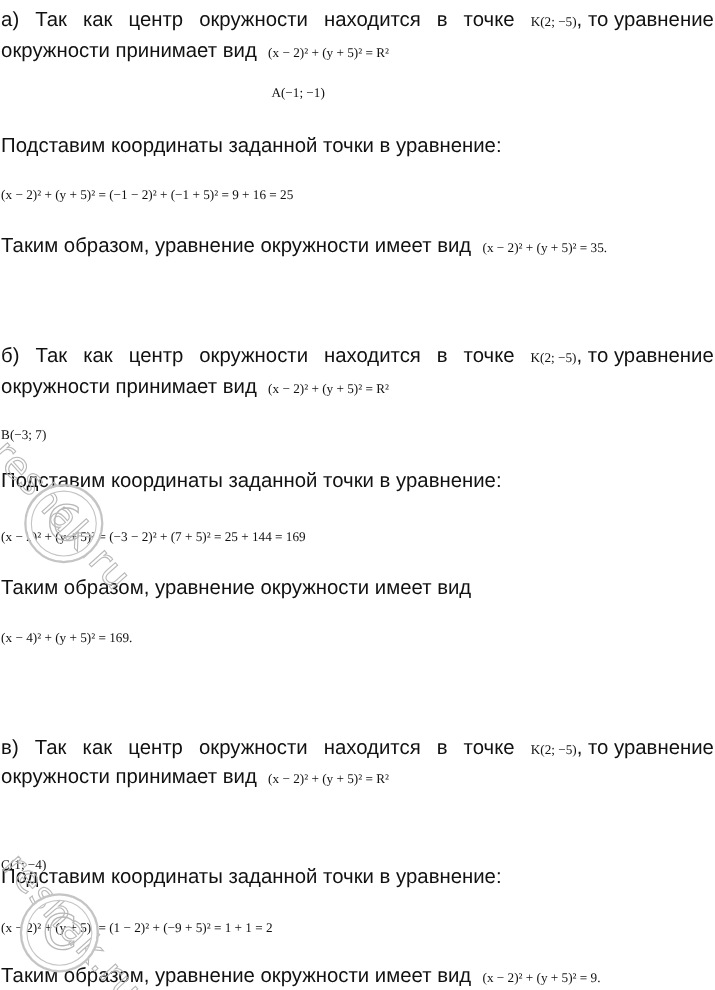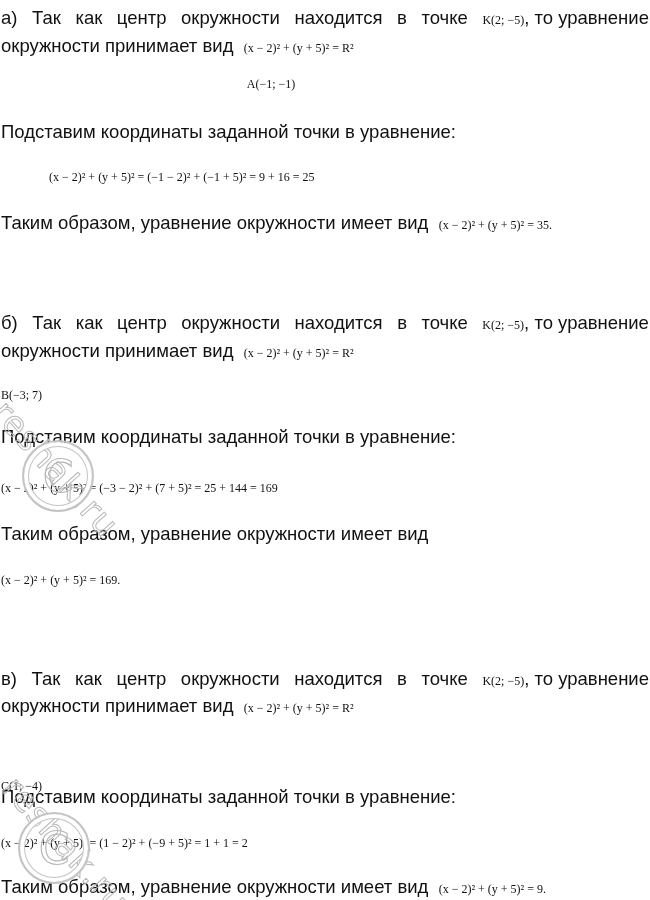--- a/index.html
+++ b/index.html
@@ -71,21 +71,21 @@
   <span>в</span>
   <span>точке</span>
   <span><span class="math">K(2; −5)</span><span>, то уравнение</span></span>
 </div>
 <div class="line" style="top:34px;">
   <span>окружности принимает вид</span>
   &nbsp;<span class="math">(x − 2)² + (y + 5)² = R²</span>
 </div>
 <div class="line center math" style="top:72px;">A(−1; −1)</div>
 <div class="line" style="top:120px;">Подставим координаты заданной точки в уравнение:</div>
-<div class="line math" style="top:165px;padding-left:48px;">(x − 2)² + (y + 5)² = (−1 − 2)² + (−1 + 5)² = 9 + 16 = 25</div>
+<div class="line math" style="top:165px;">(x − 2)² + (y + 5)² = (−1 − 2)² + (−1 + 5)² = 9 + 16 = 25</div>
 <div class="line" style="top:211px;">
   <span>Таким образом, уравнение окружности имеет вид</span>
   &nbsp;<span class="math">(x − 2)² + (y + 5)² = 35.</span>
 </div>
 
 <div class="line justify" style="top:311px;">
   <span>б)</span>
   <span>Так</span>
   <span>как</span>
   <span>центр</span>
@@ -96,21 +96,21 @@
   <span><span class="math">K(2; −5)</span><span>, то уравнение</span></span>
 </div>
 <div class="line" style="top:339px;">
   <span>окружности принимает вид</span>
   &nbsp;<span class="math">(x − 2)² + (y + 5)² = R²</span>
 </div>
 <div class="line math" style="top:383px;">B(−3; 7)</div>
 <div class="line" style="top:425px;">Подставим координаты заданной точки в уравнение:</div>
 <div class="line math" style="top:476px;">(x − 2)² + (y + 5)² = (−3 − 2)² + (7 + 5)² = 25 + 144 = 169</div>
 <div class="line" style="top:522px;">Таким образом, уравнение окружности имеет вид</div>
-<div class="line math" style="top:568px;">(x − 2)² + (y + 5)² = 169.</div>
+<div class="line math" style="top:568px;">(x − 4)² + (y + 5)² = 169.</div>
 
 <div class="line justify" style="top:667px;">
   <span>в)</span>
   <span>Так</span>
   <span>как</span>
   <span>центр</span>
   <span>окружности</span>
   <span>находится</span>
   <span>в</span>
   <span>точке</span>

